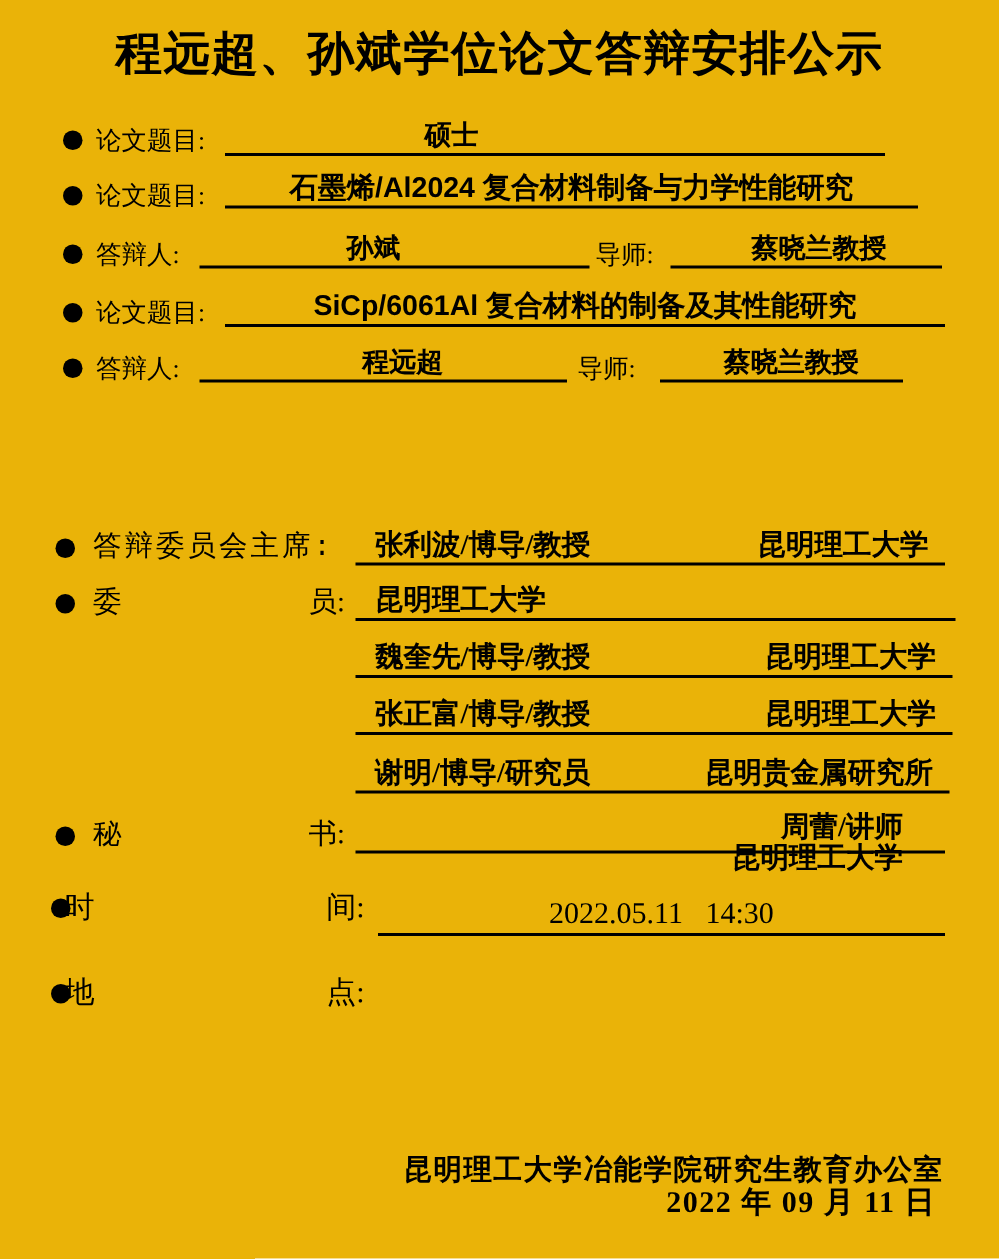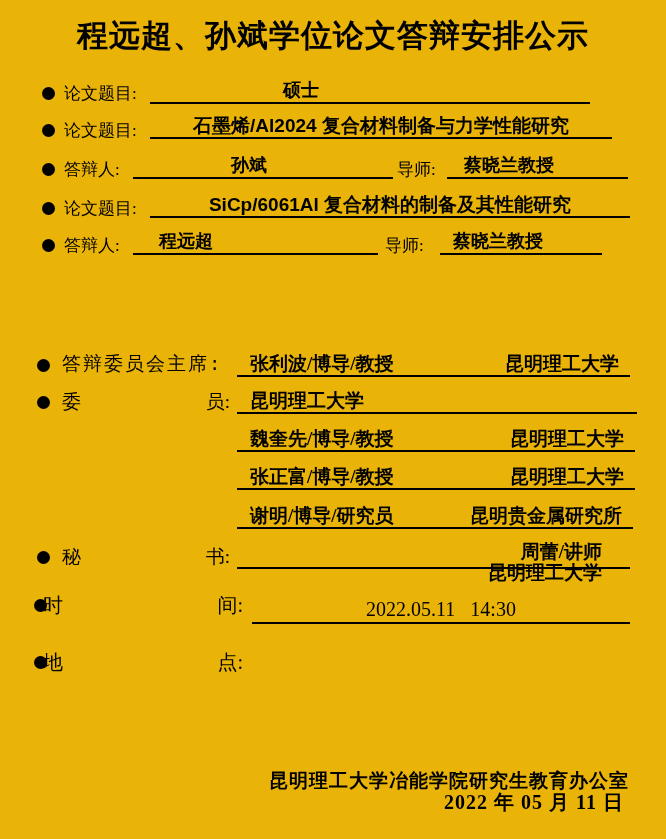--- a/index.html
+++ b/index.html
@@ -35,21 +35,21 @@
     position:absolute;height:28px;
     border-bottom:2px solid #000;
     display:flex;align-items:flex-end;justify-content:center;
     padding-bottom:1px;box-sizing:border-box;
     white-space:pre;
   }
   .val{font-weight:bold;font-size:18px;line-height:21px;white-space:pre;}
   .thesis .val{font-size:19px;font-family:"Liberation Sans","DejaVu Sans",sans-serif;}
   .shift-l{transform:translateX(-69px);}
   .shift-s{transform:translateX(-14px);}
-  .left-pad{justify-content:flex-start;}
+  .left-pad{justify-content:center;}
   .committee-line{
     justify-content:space-between;
     padding-left:13px;padding-right:11px;
   }
   .committee-line .val{font-size:19px;}
   .sched-line .val{font-size:20px;line-height:24px;}
   .sched-line.time-line .val{font-weight:normal;}
   .footer{
     position:absolute;text-align:right;white-space:pre;
     font-weight:bold;font-size:19px;line-height:24px;letter-spacing:1px;
@@ -147,15 +147,15 @@
     <span class="val">2022.05.11   14:30</span>
   </div>
 
   <span class="bullet" style="left:34px;top:656px;"></span>
   <div class="lbl-just sched" style="left:43px;top:650px;width:200px;">
     <span>地</span>
     <span>点:</span>
   </div>
 
   <div class="footer" style="top:746px;left:0;right:37px;margin-top:23px;">昆明理工大学冶能学院研究生教育办公室</div>
-  <div class="footer" style="top:790px;left:0;right:42px;font-size:20px;">2022 年 05 月 11 日</div>
+  <div class="footer" style="top:790px;left:0;right:42px;font-size:20px;">2022 年 09 月 11 日</div>
 
 </div>
 
 </body></html>

